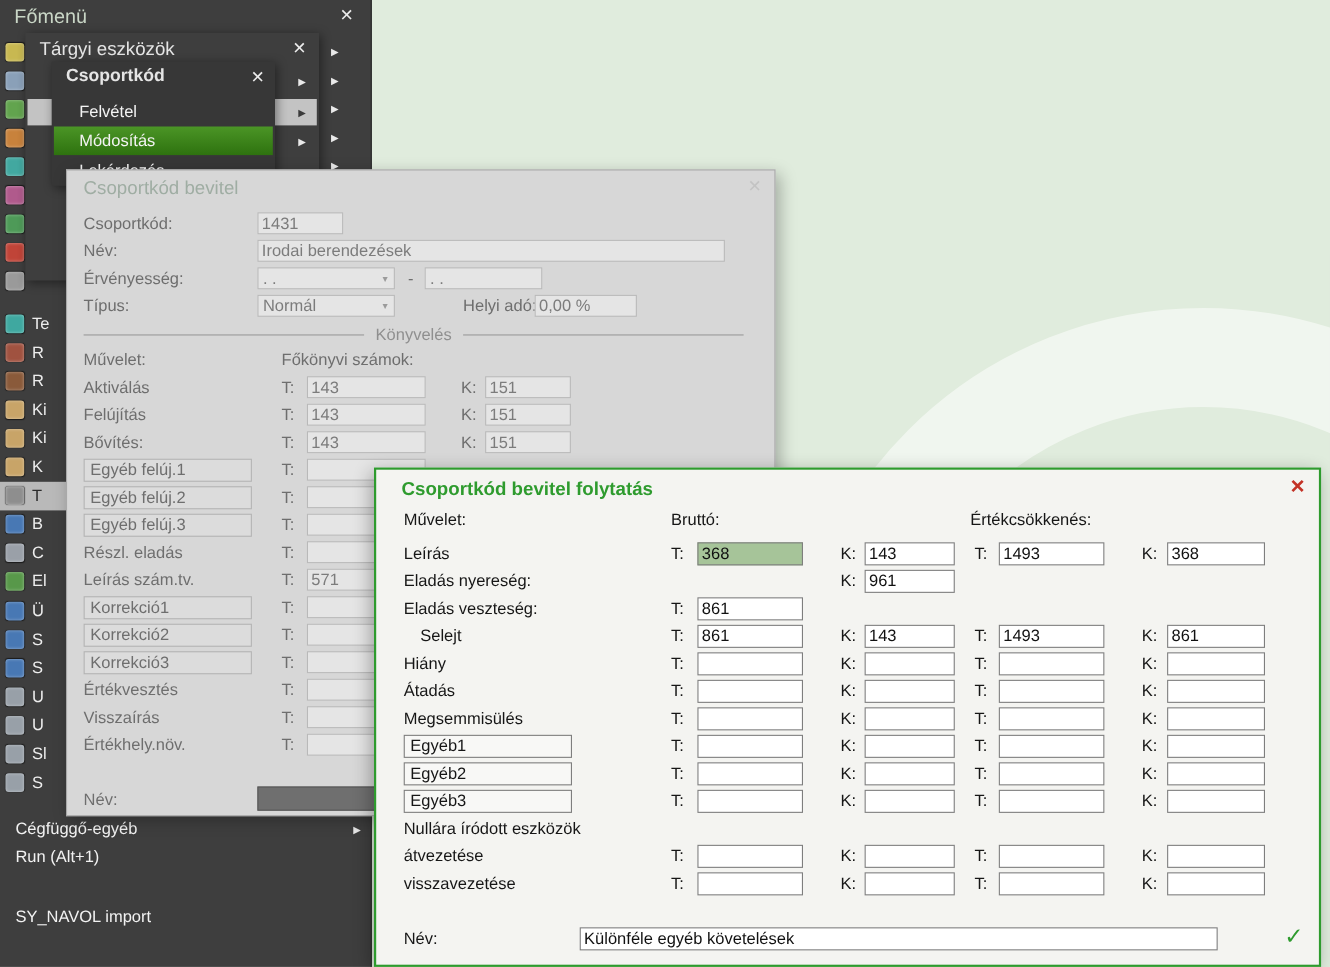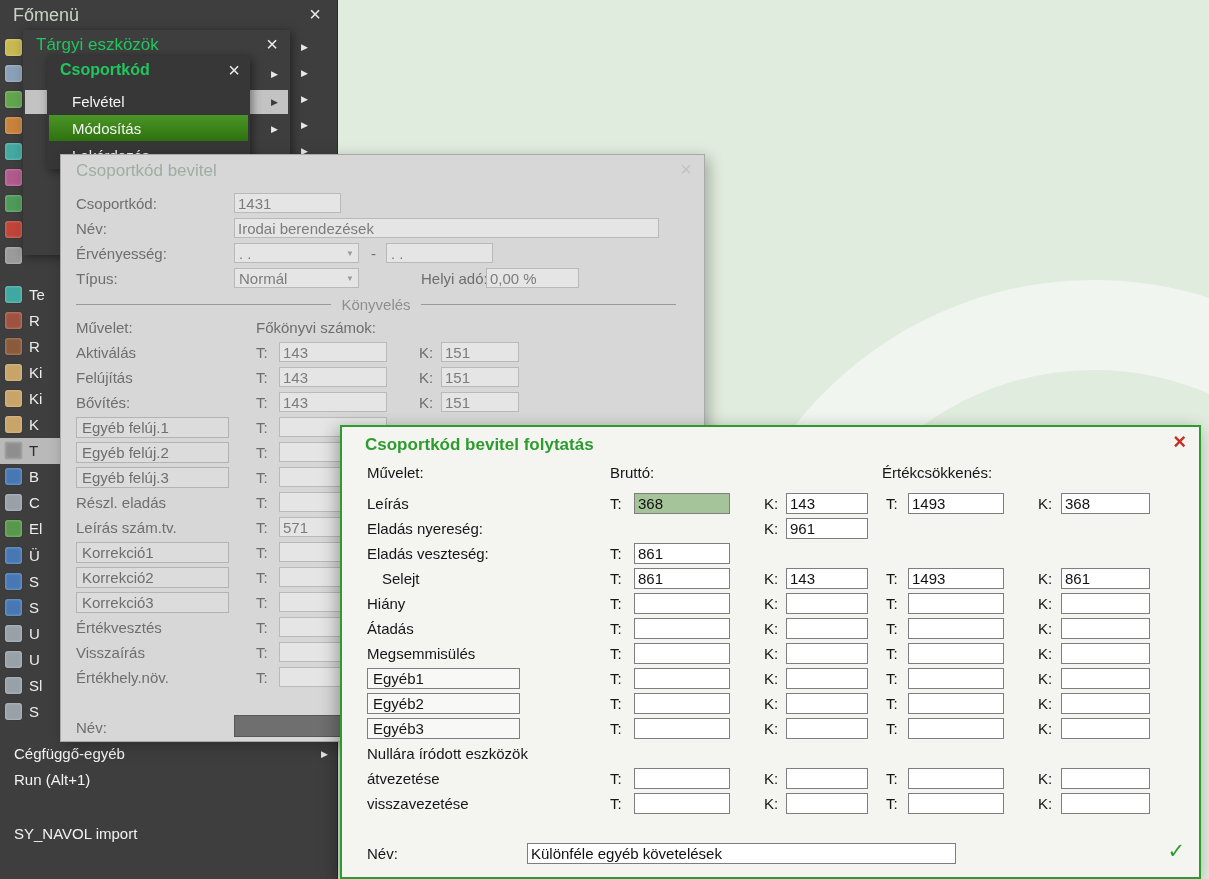--- a/index.html
+++ b/index.html
@@ -10,21 +10,21 @@
   }
   .screen{position:absolute;left:0;top:0;width:1209px;height:879px;overflow:hidden}
   .ring{position:absolute;left:714px;top:280px;width:580px;height:580px;
         border:90px solid rgba(255,255,255,.52);border-radius:50%;z-index:0}
 
   
   .win{position:absolute;background:#3e3e3e;color:#f0f0f0}
   .w-fomenu{left:0;top:0;width:337px;height:879px;z-index:1;border-right:1px solid #2b2b2b}
   .w-targyi{left:23px;top:30px;width:267px;height:225px;z-index:2;box-shadow:2px 2px 9px rgba(0,0,0,.45)}
   .w-csop{left:47px;top:56px;width:203px;height:113px;z-index:3;background:#373737;box-shadow:2px 2px 9px rgba(0,0,0,.45);overflow:hidden}
-  .win-title{position:absolute;left:13px;top:5px;font-size:17px;color:#22c55e;white-space:nowrap}
+  .win-title{position:absolute;left:13px;top:5px;font-size:17px;color:#e5e5e5;white-space:nowrap}
   .w-fomenu .win-title{color:#c9d6c6;font-size:18px}
   .w-csop .win-title{font-weight:bold;font-size:16px}
   .close-x{position:absolute;top:3px;font-size:20px;line-height:22px;color:#ececec;cursor:default}
 
   .mini-icon{position:absolute;width:17px;height:17px;border-radius:3px;
              box-shadow:inset 0 0 3px rgba(255,255,255,.45), 0 0 1px rgba(0,0,0,.6)}
   .icon-inline{position:static;flex:0 0 17px;height:17px;width:17px}
   .arrow{position:absolute;font-size:9px;line-height:12px}
   .arr-light{color:#e9e9e9}
   .arr-dark{color:#3a3a3a}
@@ -216,21 +216,21 @@
           <span>Lekérdezés</span>
         </div>
       </div>
   </div>
 
   <div class="dlg d-back">
     <span class="bd-title">Csoportkód bevitel</span>
     <span class="close-x bd-close">×</span>
 
     <span class="plabel" style="top:38px">Csoportkód:</span>
-    <input class="inp" style="left: 173px; top: 38px; width: 107px;" readonly="" value="1431">
+    <input class="inp" style="left: 173px; top: 38px; width: 78px;" readonly="" value="1431">
 
     <span class="plabel" style="top:63px">Név:</span>
     <input class="inp" style="left: 173px; top: 63px; width: 425px;" readonly="" value="Irodai berendezések">
 
     <span class="plabel" style="top:88px">Érvényesség:</span>
     <div class="combo" style="left:173px;top:88px;width:125px">
       <span>.   .</span>
       <span class="carr">▼</span>
     </div>
     <span class="plabel" style="left:310px;top:88px">-</span>
@@ -412,16 +412,16 @@
         <input class="finp" style="left: 292px; top: 366px; width: 96px;">
         <span class="f-plabel" style="left: 422px; top: 366px;">K:</span>
         <input class="finp" style="left: 444px; top: 366px; width: 82px;">
         <span class="f-plabel" style="left: 544px; top: 366px;">T:</span>
         <input class="finp" style="left: 566px; top: 366px; width: 96px;">
         <span class="f-plabel" style="left: 696px; top: 366px;">K:</span>
         <input class="finp" style="left: 719px; top: 366px; width: 89px;">
       </div>
 
     <span class="f-plabel" style="left:25px;top:416px">Név:</span>
-    <input class="finp" style="left: 185px; top: 416px; width: 429px;" value="Különféle egyéb követelések">
+    <input class="finp" style="left: 185px; top: 416px; width: 580px;" value="Különféle egyéb követelések">
     <span class="check">✓</span>
   </div>
 </div>
 
 </body></html>

